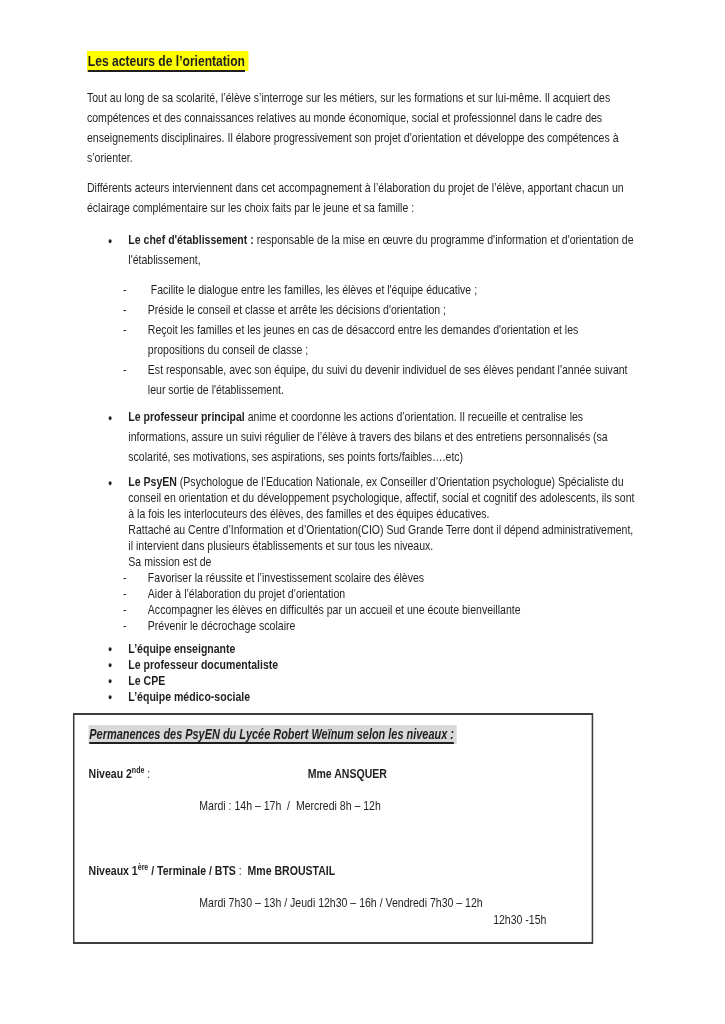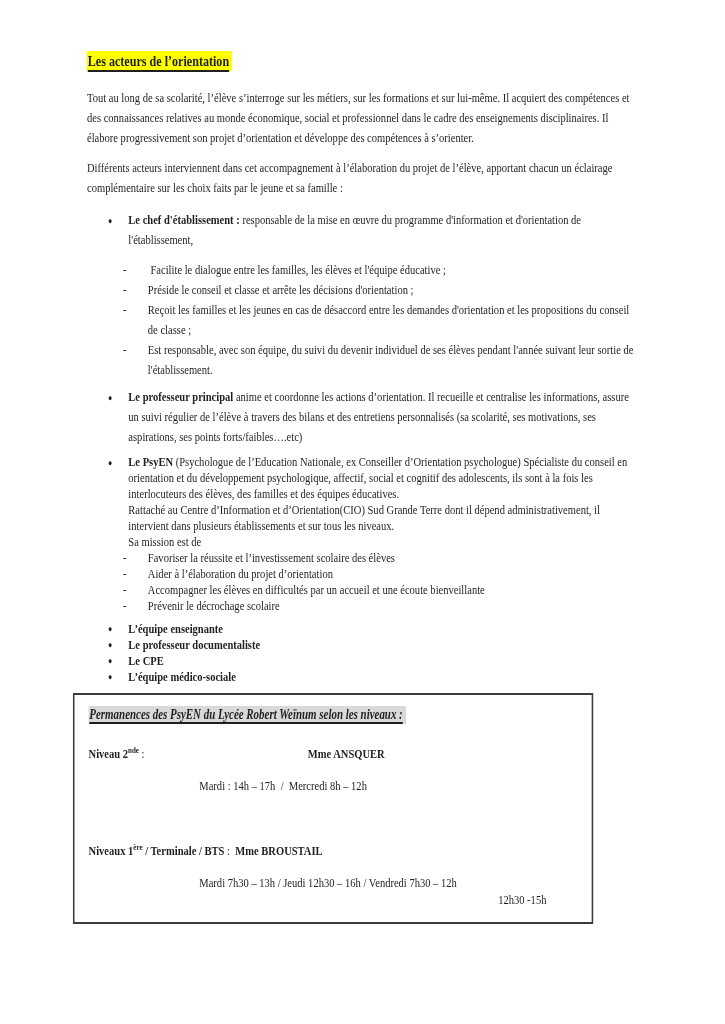--- a/index.html
+++ b/index.html
@@ -7,21 +7,21 @@
     --hl-grey:#d9d9d9;
     --ink:#1f1f1f;
     --box-border:#3d3d3d;
   }
   html,body{margin:0;padding:0;background:#ffffff;}
   .page{
     position:relative;
     width:725px;height:1024px;
     background:#ffffff;
     overflow:hidden;
-    font-family:Liberation Serif, serif;
+    font-family:Liberation Sans, sans-serif;
     color:var(--ink);
   }
   
   .content{
     position:absolute;left:87px;top:50px;width:705px;
     transform:scaleX(0.78);transform-origin:0 0;
     font-size:13.5px;line-height:20px;
   }
   .pw{white-space:pre-wrap;}
   .b{font-weight:bold;}

